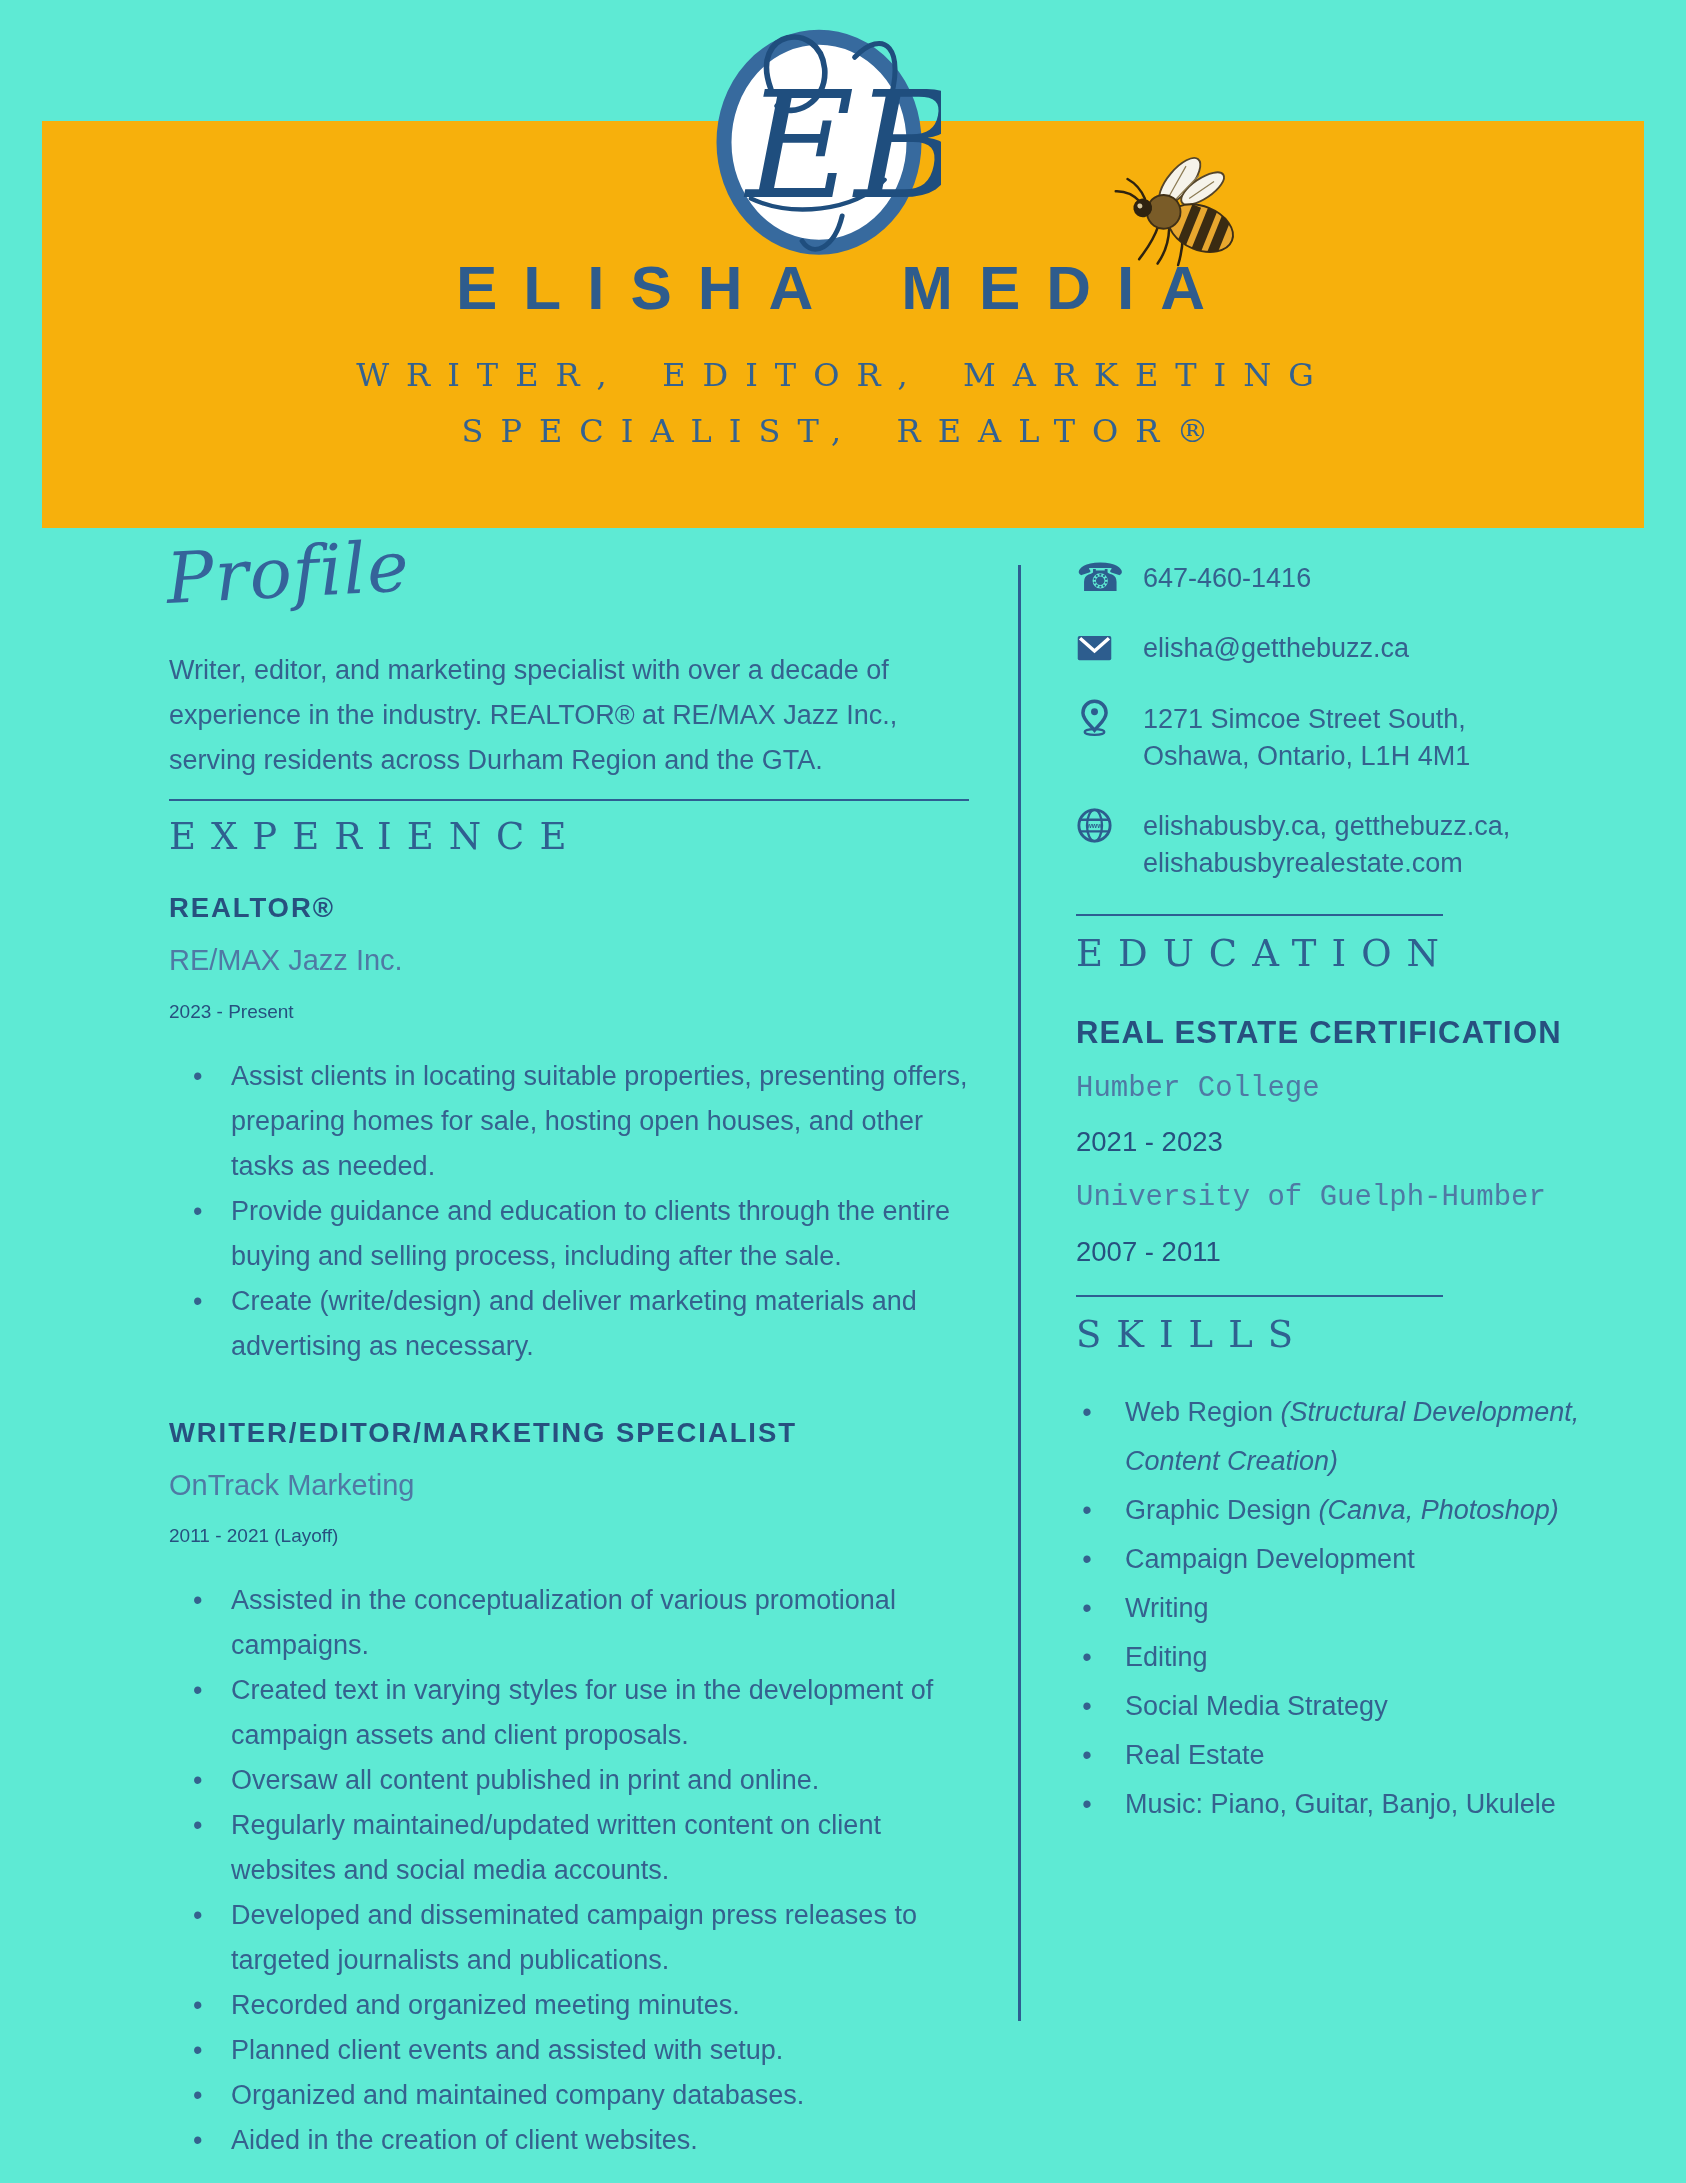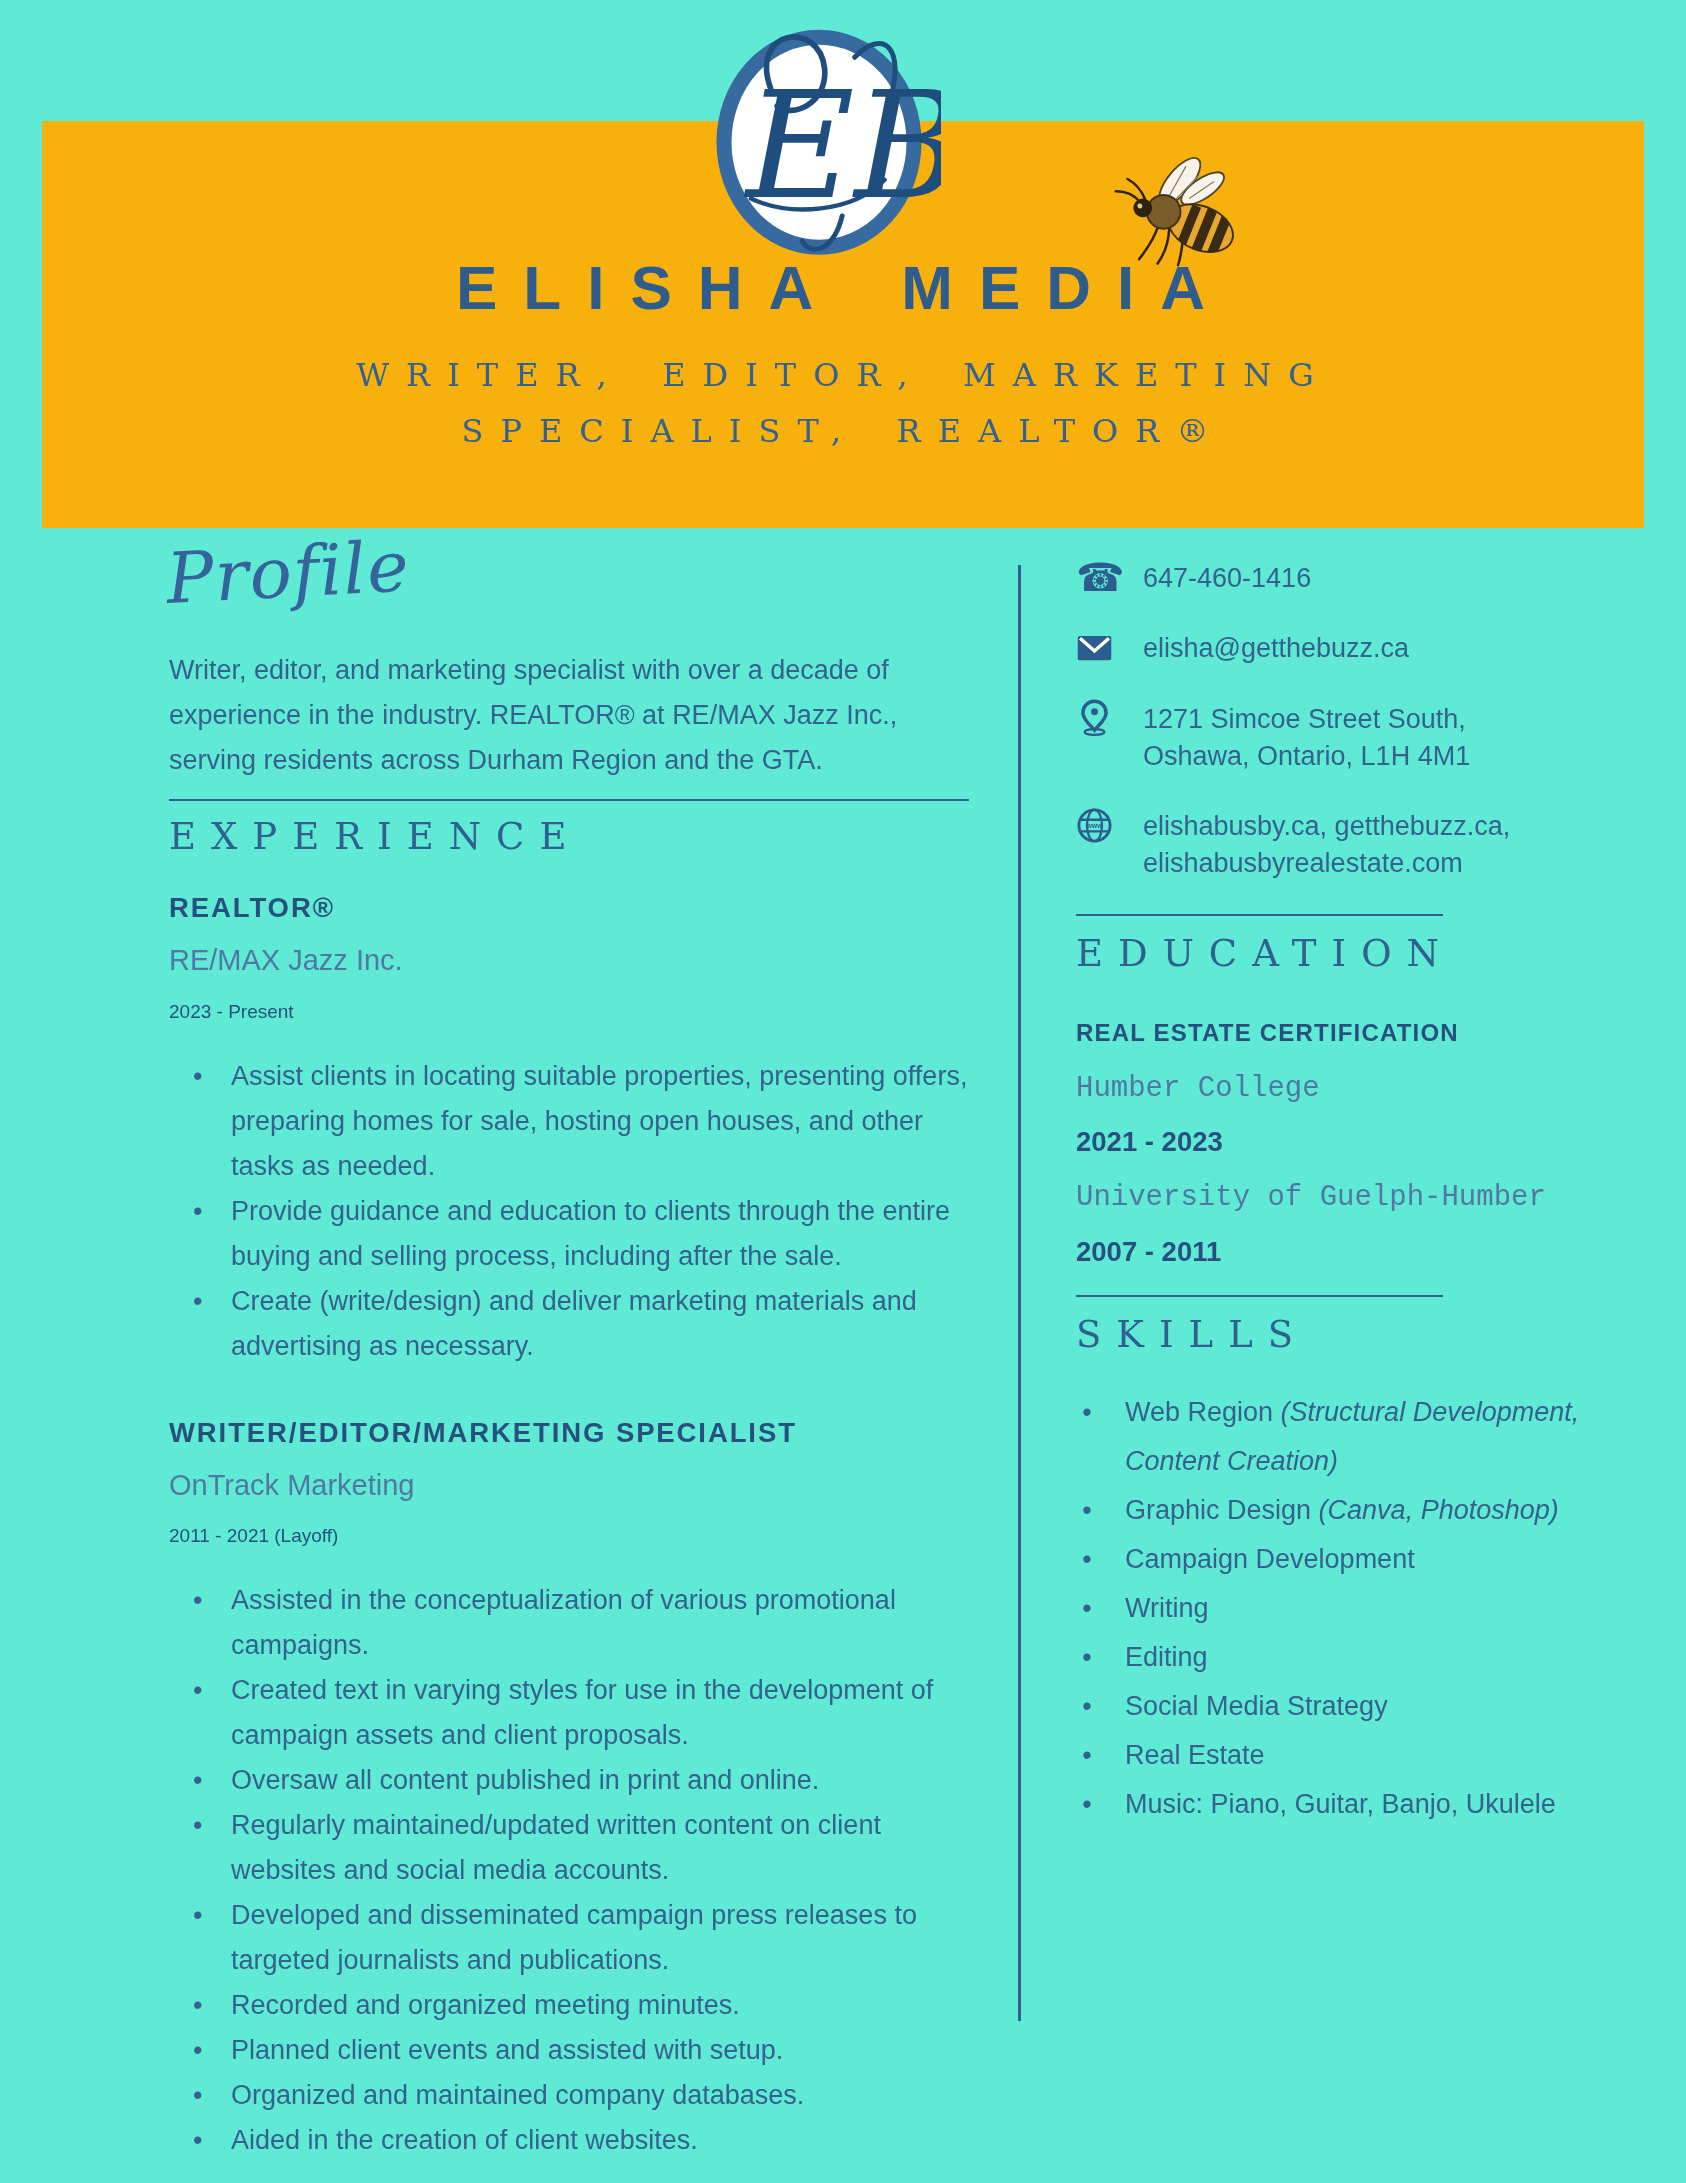--- a/index.html
+++ b/index.html
@@ -48,25 +48,25 @@
 
   ul.bullets { margin-top:25px; list-style:none; font-size:27px; line-height:45px; }
   ul.bullets li { position:relative; padding-left:62px; }
   ul.bullets li::before { content:"\2022"; position:absolute; left:24px; top:0; color:#35618e; }
 
   .contact-row { display:flex; align-items:flex-start; margin-bottom:32px; }
   .cicon { flex:0 0 37px; width:37px; height:37px; margin-right:30px; color:#2d5d8e;
            font-size:39px; line-height:37px; text-align:center; }
   .ctext { font-size:27px; line-height:37px; padding-top:1.2px; }
 
-  .edu-degree { margin-top:35px; font-size:24px; font-weight:bold; letter-spacing:1.2px;
+  .edu-degree { margin-top:35px; font-size:31px; font-weight:bold; letter-spacing:1.2px;
                 color:#27507f; line-height:41px; width:494px; }
   .edu-degree.second { margin-top:45px; }
   .edu-school { margin-top:16px; font-size:29px; color:#4f79a4; line-height:40px;font-family:Liberation Mono, monospace; }
-  .edu-dates  { margin-top:13.7px; font-size:27.5px; font-weight:bold; color:#27507f; line-height:40px; }
+  .edu-dates  { margin-top:13.7px; font-size:27.5px; font-weight:normal; color:#27507f; line-height:40px; }
 
   ul.skills { margin-top:31px; list-style:none; font-size:27px; line-height:49px; }
   ul.skills li { position:relative; padding-left:49px; }
   ul.skills li::before { content:"\2022"; position:absolute; left:6.2px; top:0; color:#35618e; }
   .it { font-style:italic; }
 </style>
 </head>
 <body>
 
 <div class="page">

